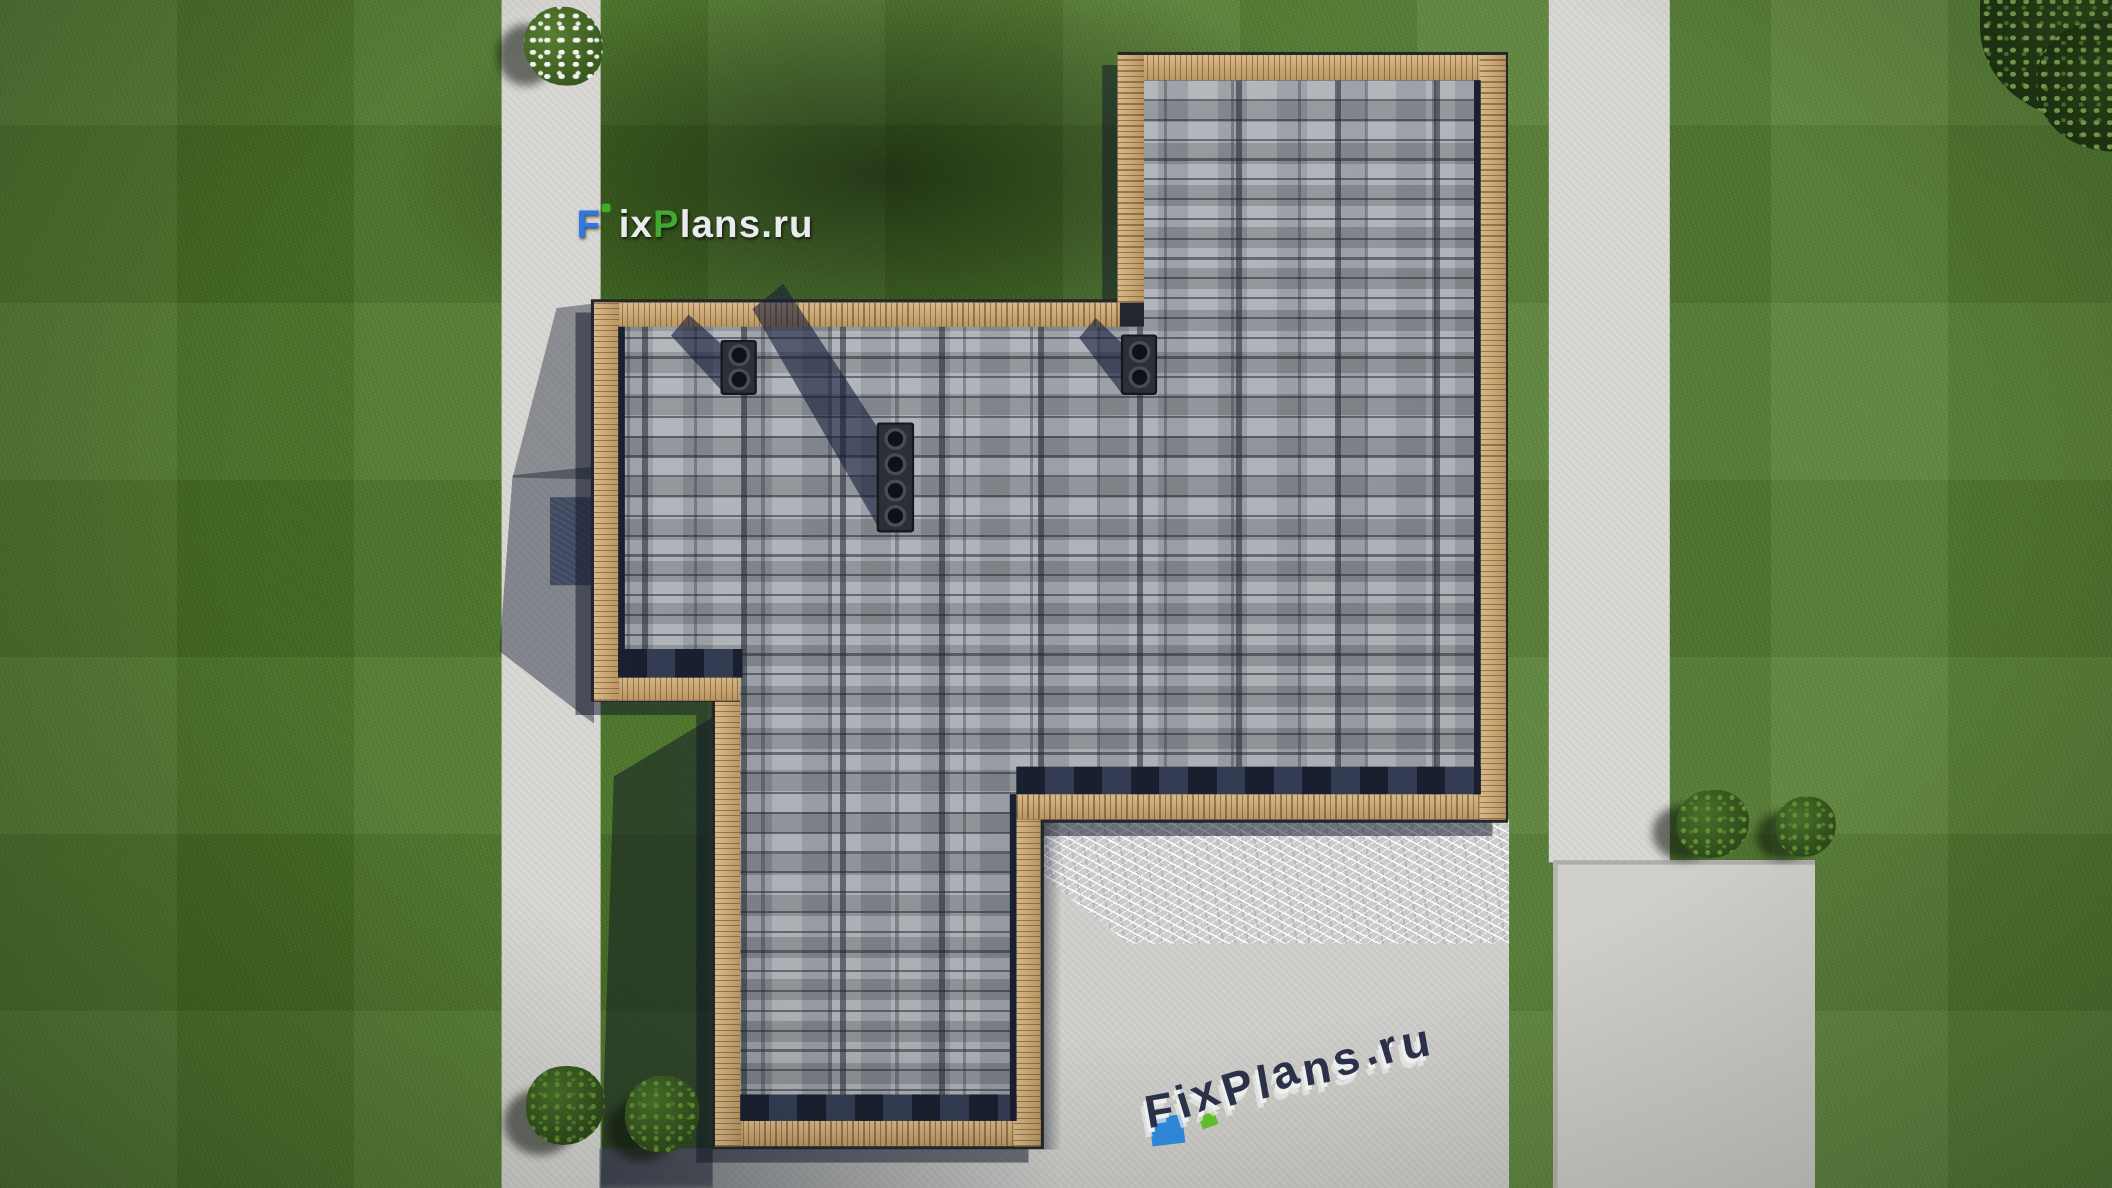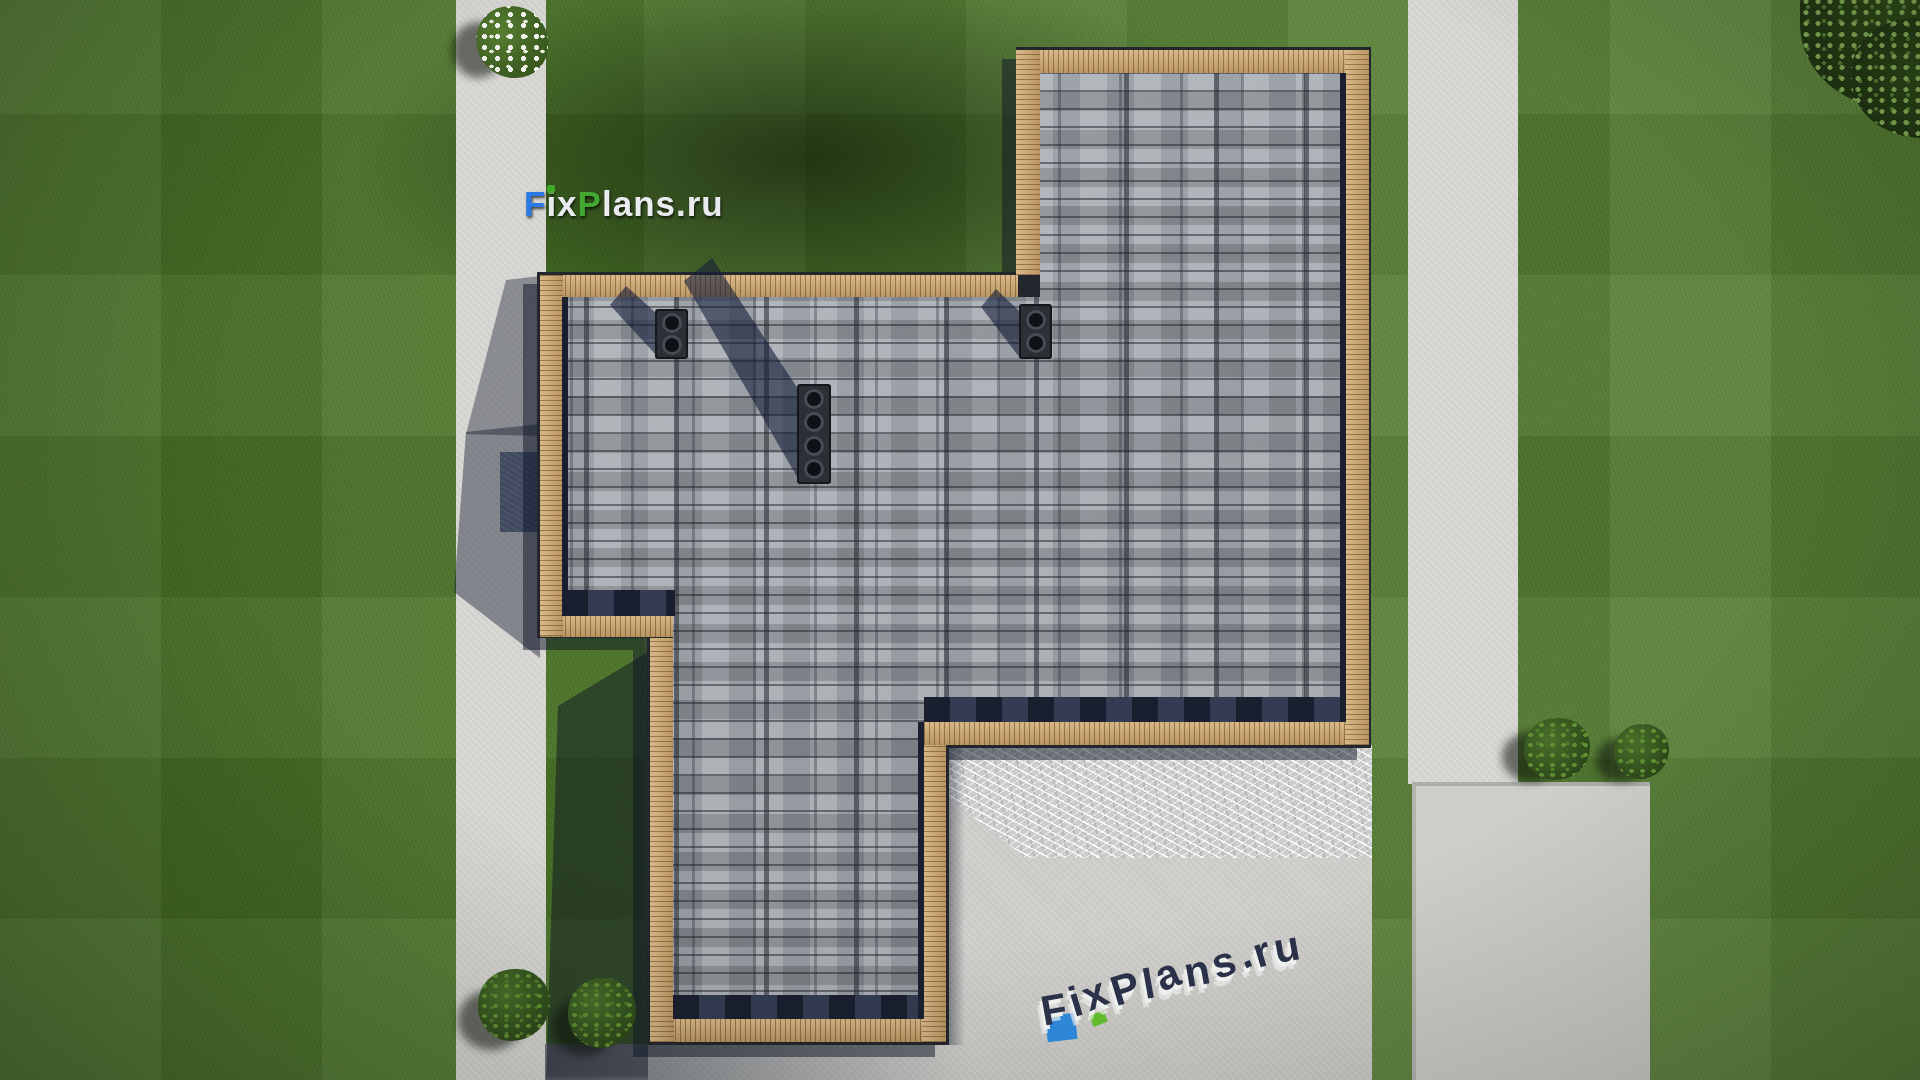--- a/index.html
+++ b/index.html
@@ -215,21 +215,21 @@
   <div class="abs blob-shadow" style="left:1502px;top:732px;width:58px;height:50px;"></div>
   <div class="abs blob-shadow" style="left:1596px;top:738px;width:50px;height:44px;"></div>
   <div class="abs bush b3"></div>
   <div class="abs bush b4"></div>
   <div class="abs tree-canopy k1"></div>
   <div class="abs tree-canopy k2"></div>
 
   <div class="abs grass-vignette"></div>
 
   <div class="abs logo">
-    <span><span style="color: rgb(43, 121, 230);">F</span><span style="color: rgb(233, 235, 238);">ix</span><span style="color: rgb(67, 168, 50);">P</span><span style="color: rgb(233, 235, 238);">lans.ru</span></span>
+    <span><span style="color: rgb(43, 121, 230);">F</span><span style="color: rgb(233, 235, 238); padding-left: 16px;">ix</span><span style="color: rgb(67, 168, 50);">P</span><span style="color: rgb(233, 235, 238);">lans.ru</span></span>
     <span class="abs logo-idot" style="background: rgb(67, 170, 40);"></span>
   </div>
 
   <div class="abs terrace-wm" style="color: rgb(42, 49, 72);">
     <span class="abs tw-blue" style="background: rgb(46, 134, 214);"></span>
     <span class="abs tw-green" style="background: rgb(98, 187, 46);"></span>
     <span><span class="tw-letter">F</span><span class="tw-letter">i</span><span class="tw-letter">x</span><span class="tw-letter">P</span><span class="tw-letter">l</span><span class="tw-letter">a</span><span class="tw-letter">n</span><span class="tw-letter">s</span><span class="tw-letter">.</span><span class="tw-letter">r</span><span class="tw-letter">u</span></span>
   </div>
 
 </div>

